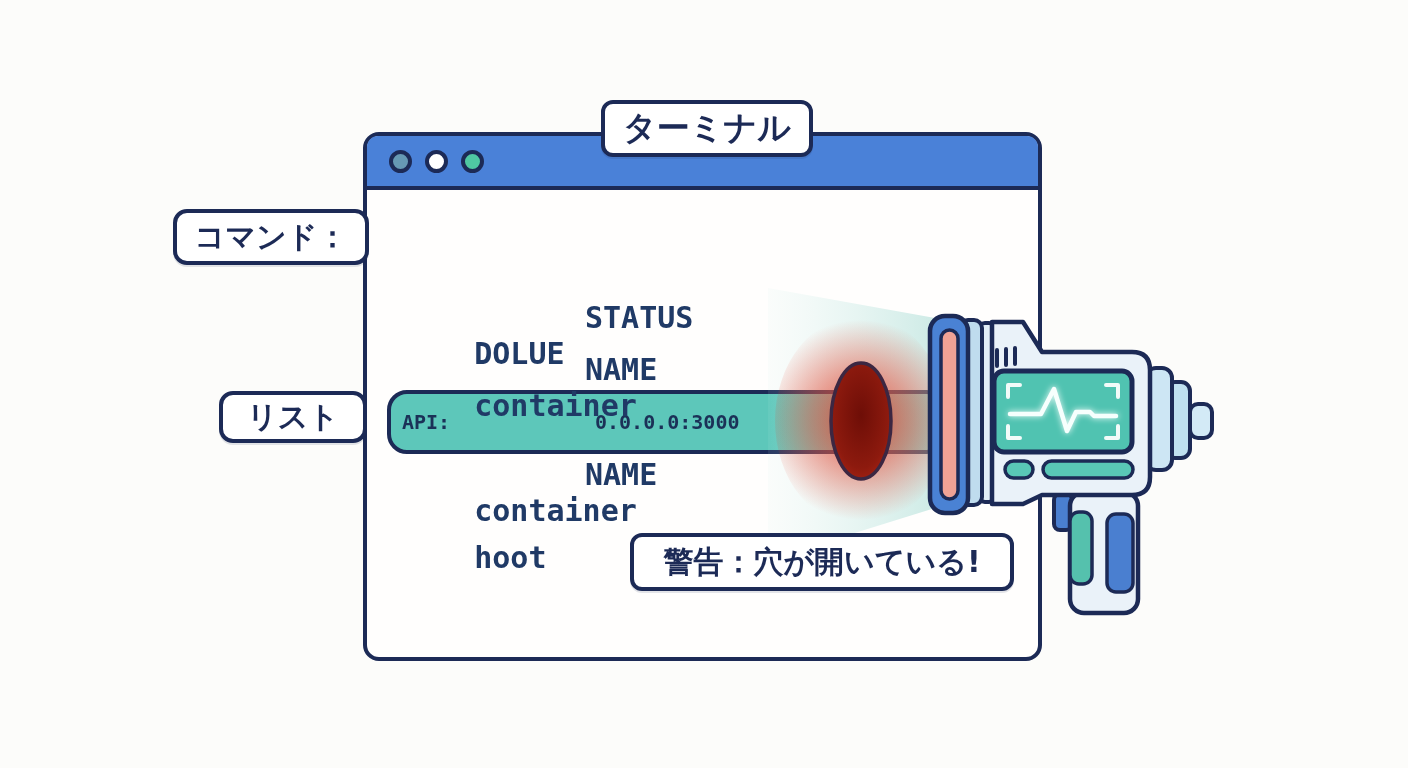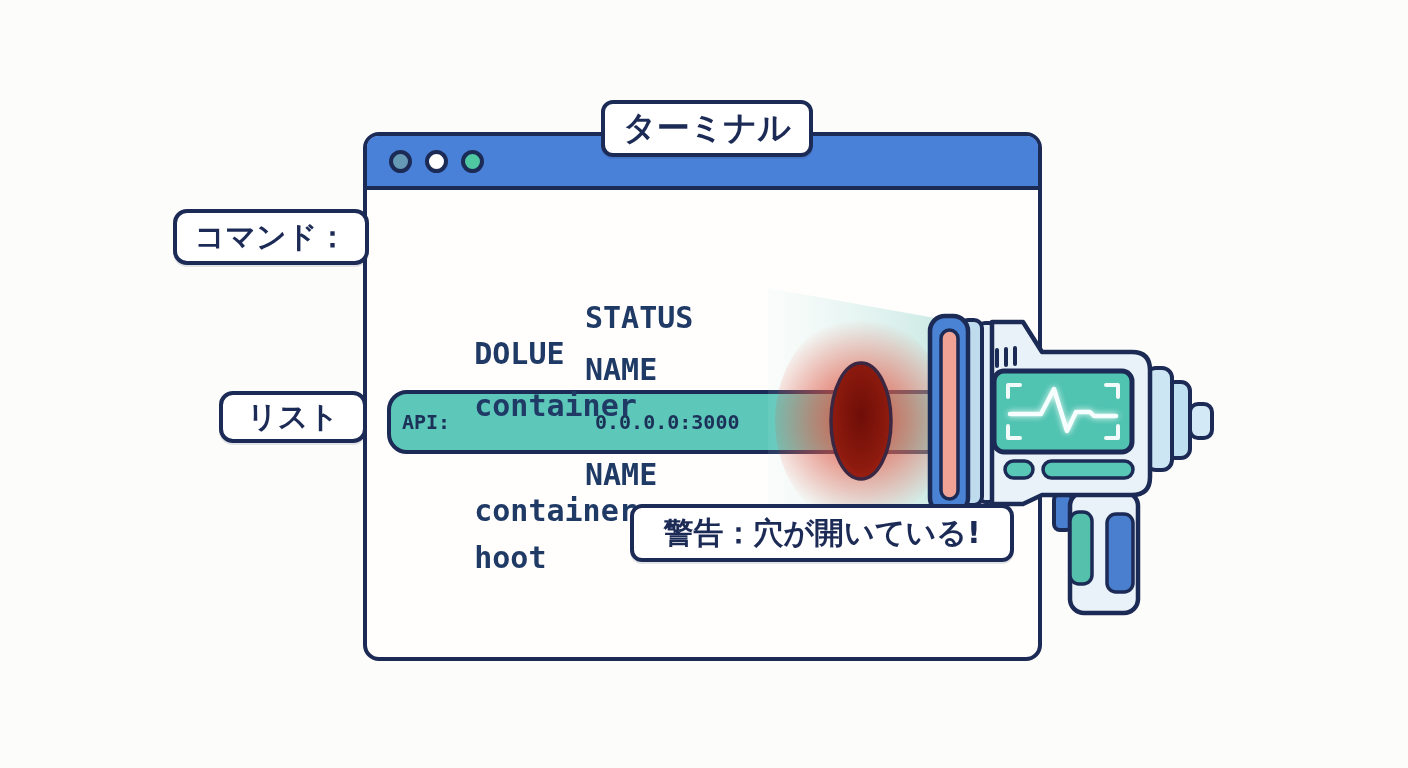--- a/index.html
+++ b/index.html
@@ -55,21 +55,21 @@
   .callout{
     position:absolute; z-index:30; box-sizing:border-box;
     background:#ffffff; border:4px solid #1c2a56; border-radius:14px;
     display:flex; align-items:center; justify-content:center;
     font-weight:bold; color:#1c2a56;
     box-shadow:0 2px 0 rgba(28,42,86,.12);
   }
   #title-tab {left:601px; top:100px; width:212px; height:57px; font-size:33px; border-radius:12px;}
   #cmd-label {left:173px; top:209px; width:196px; height:56px; font-size:30px;}
   #list-label{left:219px; top:391px; width:148px; height:52px; font-size:30px;}
-  #warn-label{left:630px; top:504px; width:384px; height:58px; font-size:30px; border-radius:12px;}
+  #warn-label{left:630px; top:533px; width:384px; height:58px; font-size:30px; border-radius:12px;}
   
   #scanner-svg{position:absolute; left:740px; top:268px; width:490px; height:364px; z-index:20; pointer-events:none;}
 </style>
 </head>
 <body>
 
 <div id="stage">
 
   <div class="window">
     <div class="titlebar">

